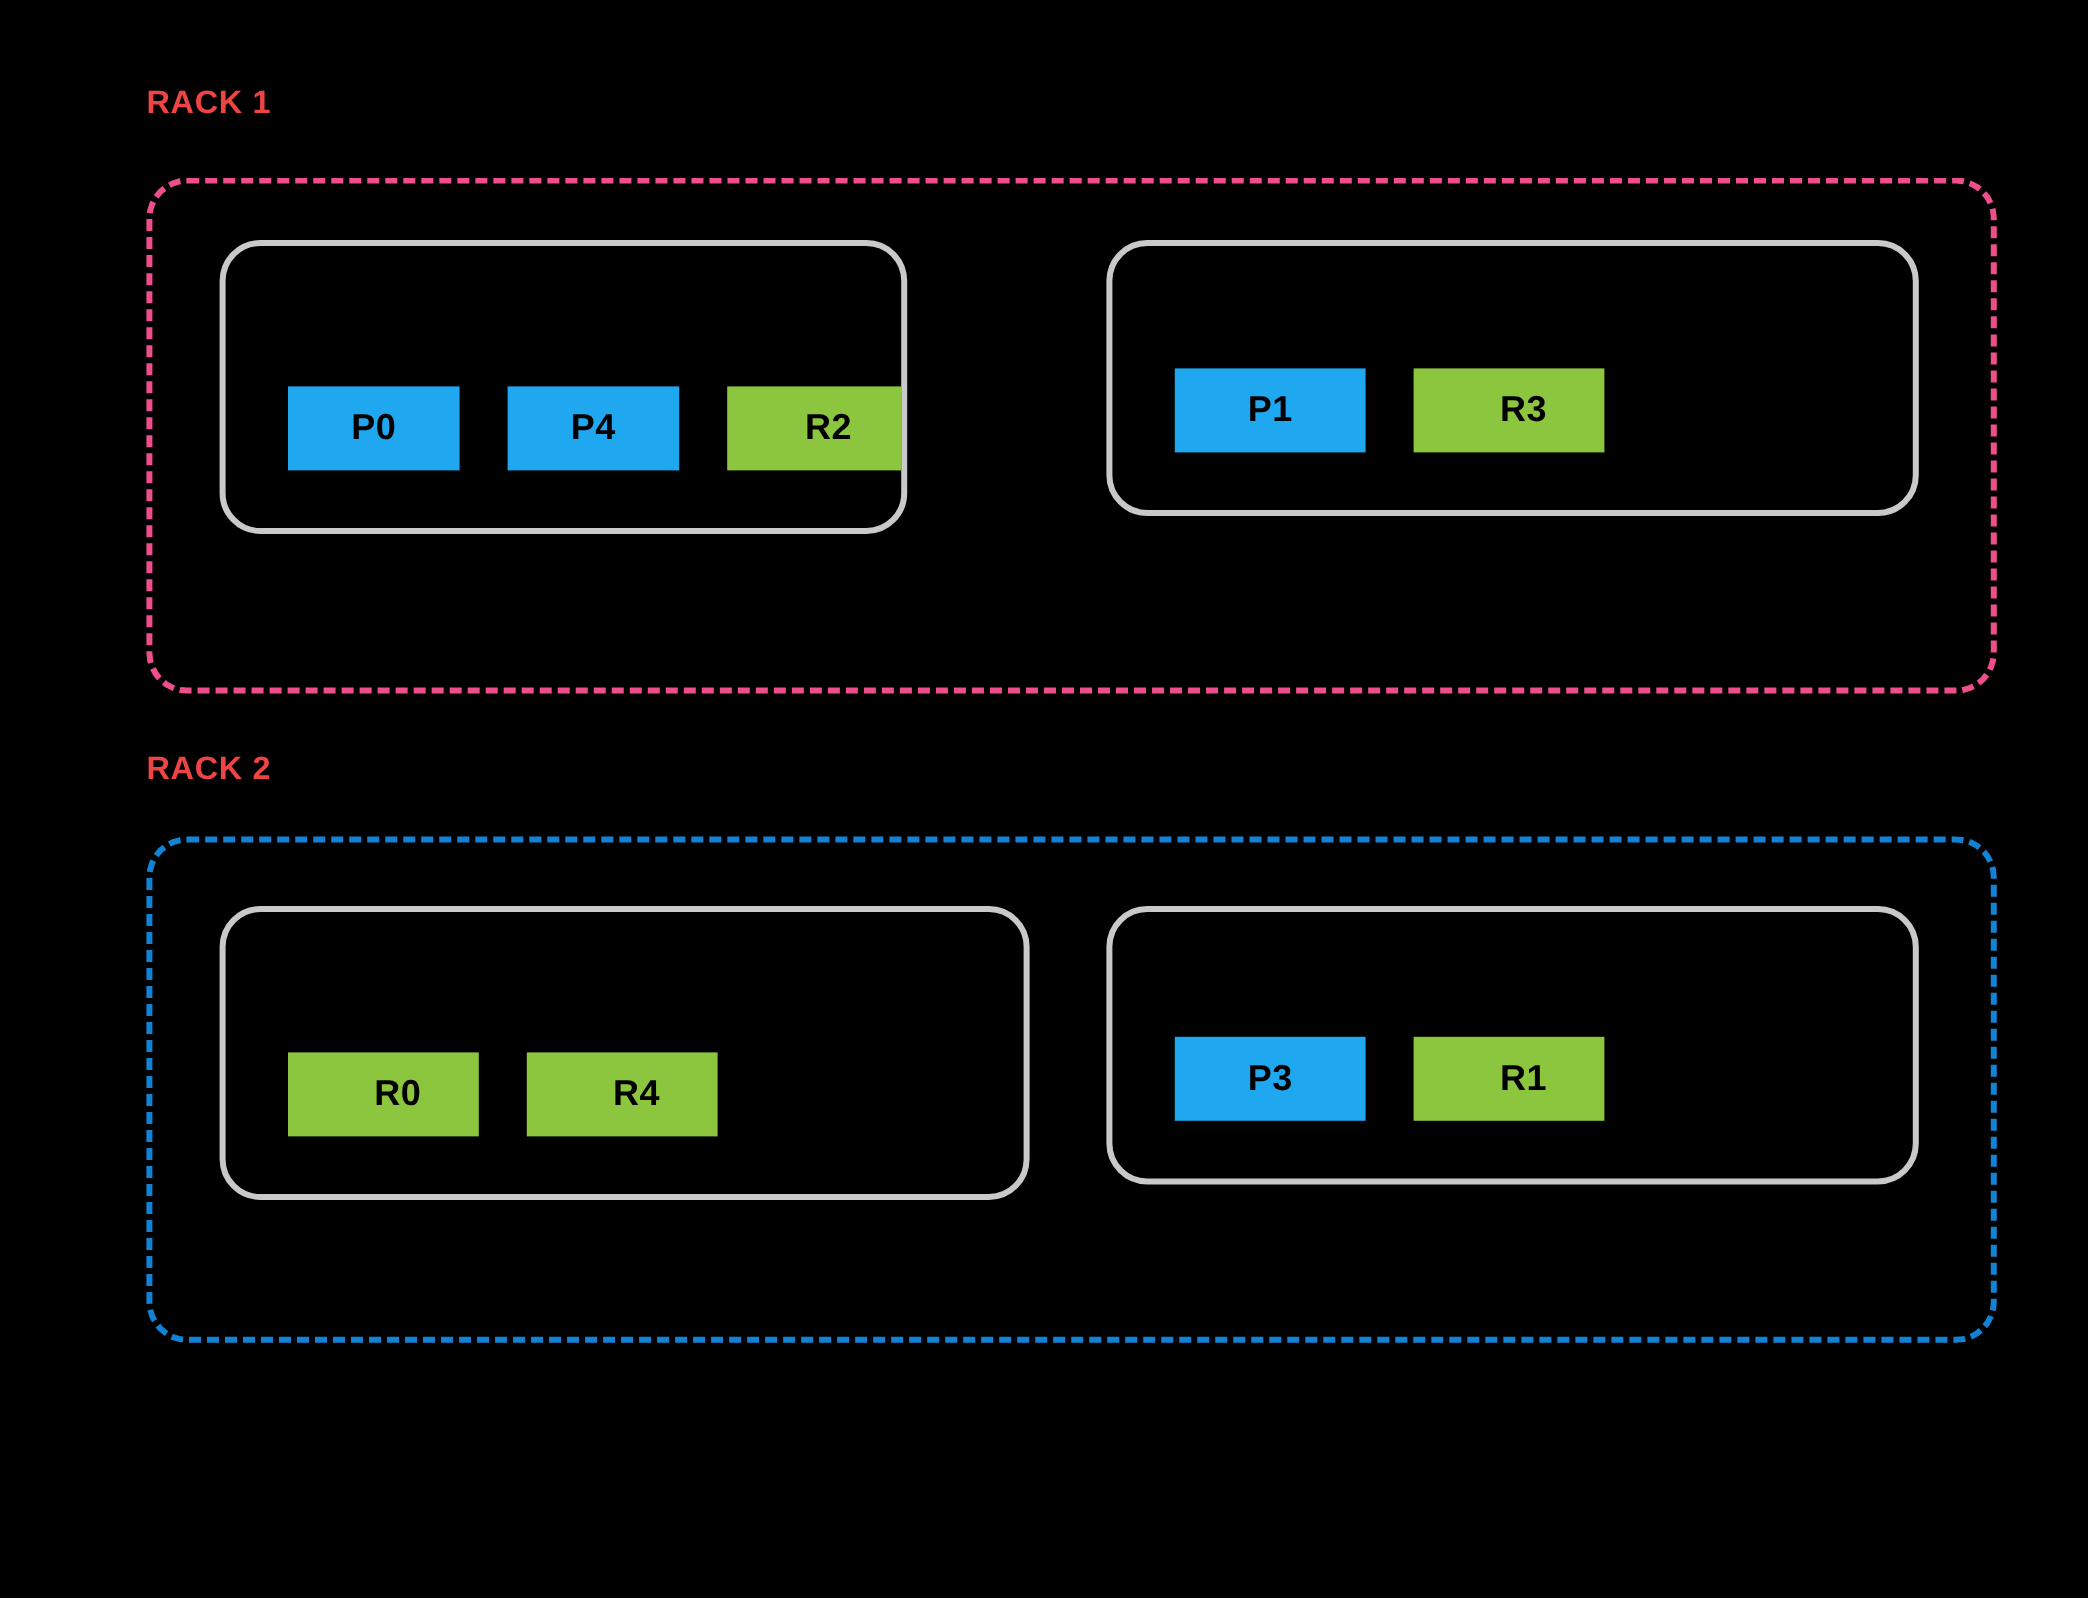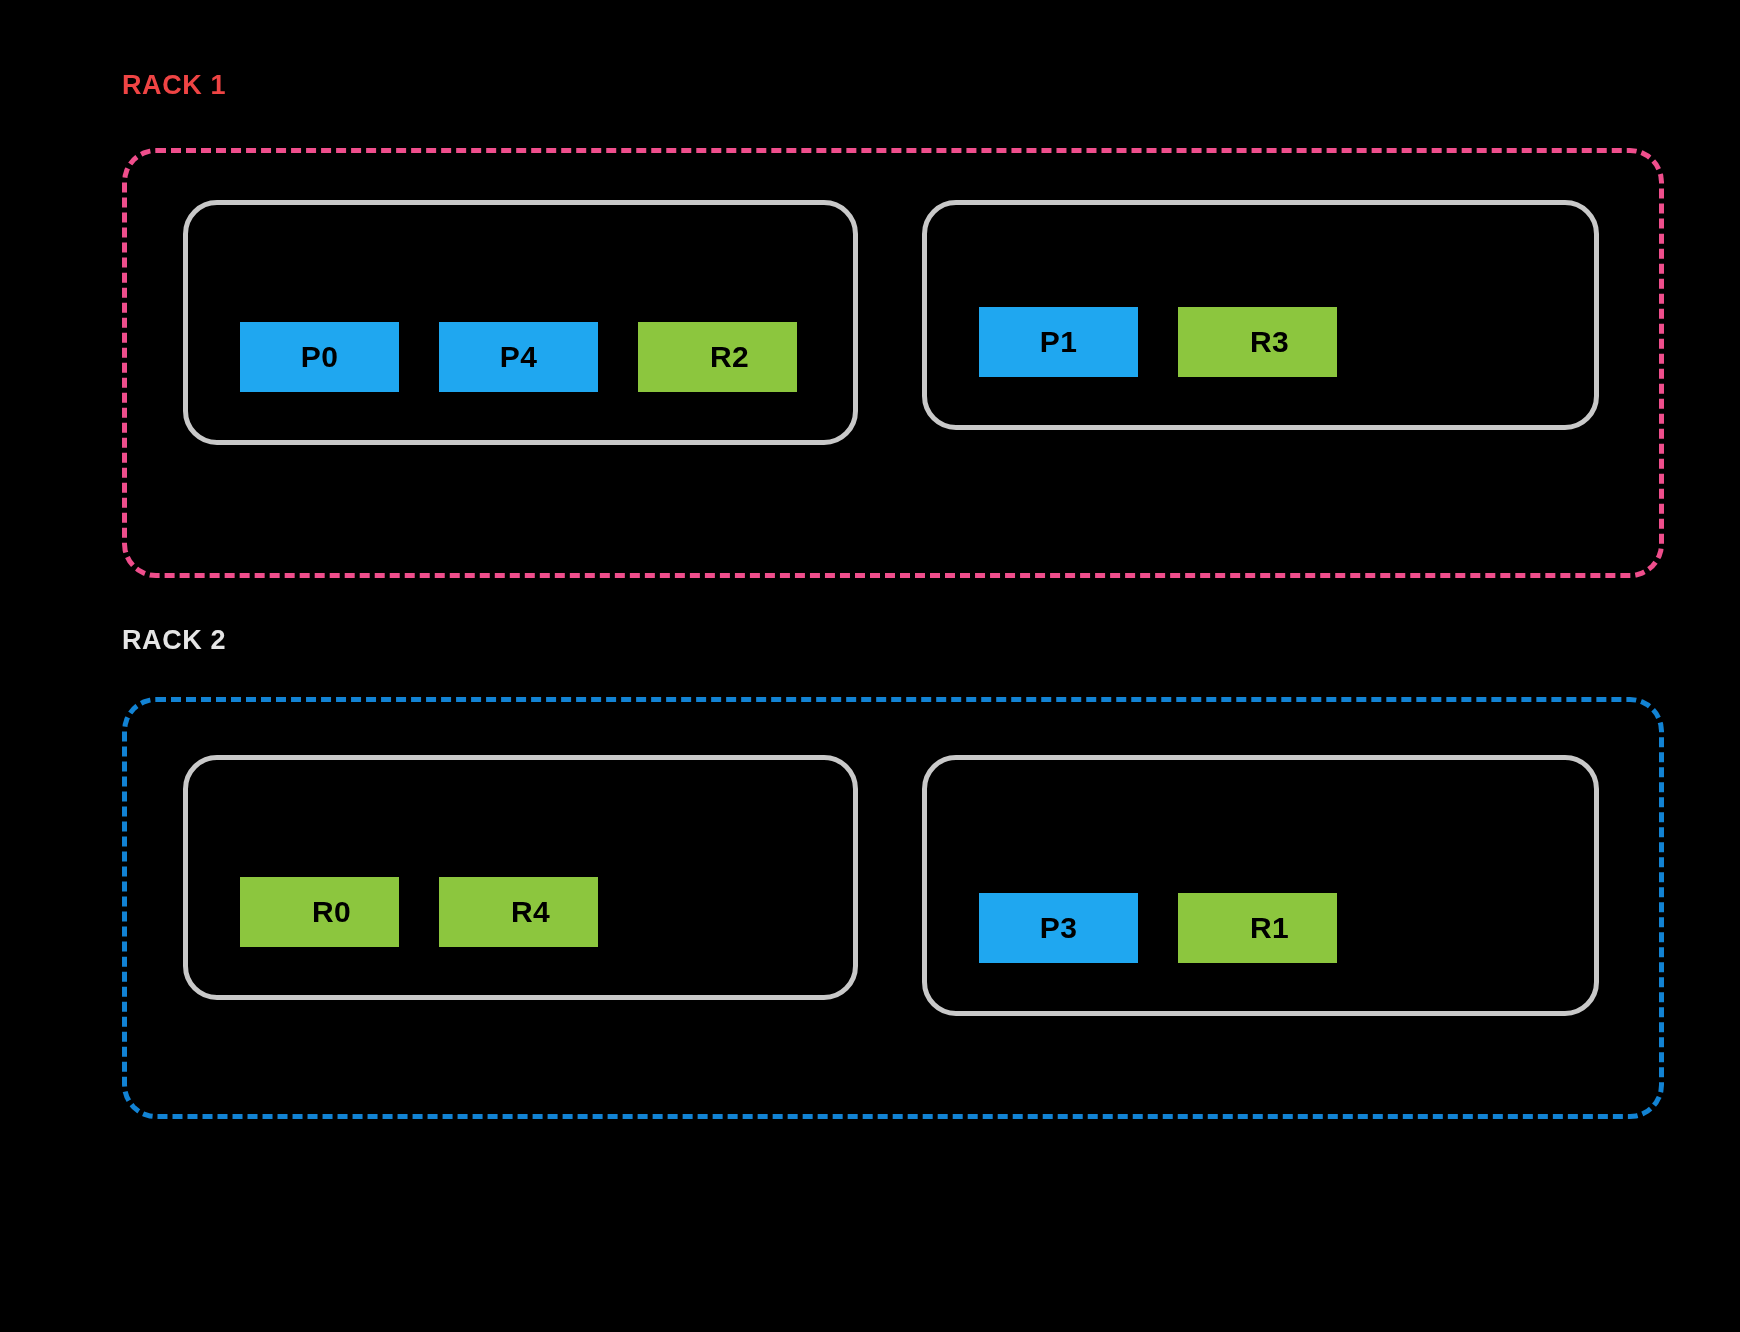--- a/index.html
+++ b/index.html
@@ -41,21 +41,21 @@
     box-sizing: border-box;
     border-style: dashed;
     border-width: 5px;
     border-radius: 34px;
     background: transparent;
   }
 
   .rack-1 .rack-label { color: #ef4444; }
   .rack-1 .rack-frame { border-color: #ef4e8c; }
 
-  .rack-2 .rack-label { color: #e5e5e5; }
+  .rack-2 .rack-label { color: #ef4444; }
   .rack-2 .rack-frame { border-color: #1283d4; }
 
   
   .node {
     position: absolute;
     box-sizing: border-box;
     border: 5px solid #c9c9c9;
     border-radius: 34px;
     background: transparent;
   }
@@ -91,21 +91,21 @@
 </head>
 <body>
 
 <div id="canvas">
 
   <div class="rack rack-1">
     <div class="rack-label" style="left:122px; top:72px;">RACK 1</div>
 
     <div class="rack-frame" style="left:122px; top:148px; width:1542px; height:430px;"></div>
 
-    <div class="node" style="left:183px; top:200px; width:675px; height:245px;">
+    <div class="node" style="left:183px; top:200px; width:573px; height:245px;">
       <div class="node-items">
         <div class="chip primary">P0</div>
         <div class="chip primary">P4</div>
         <div class="chip replica">R2</div>
       </div>
     </div>
 
     <div class="node" style="left:922px; top:200px; width:677px; height:230px;">
       <div class="node-items">
         <div class="chip primary">P1</div>
@@ -119,21 +119,21 @@
 
     <div class="rack-frame" style="left:122px; top:697px; width:1542px; height:422px;"></div>
 
     <div class="node" style="left:183px; top:755px; width:675px; height:245px;">
       <div class="node-items">
         <div class="chip replica">R0</div>
         <div class="chip replica">R4</div>
       </div>
     </div>
 
-    <div class="node" style="left:922px; top:755px; width:677px; height:261px;">
+    <div class="node" style="left:922px; top:755px; width:677px; height:232px;">
       <div class="node-items">
         <div class="chip primary">P3</div>
         <div class="chip replica">R1</div>
       </div>
     </div>
   </div>
 
 </div>
 
 </body></html>

